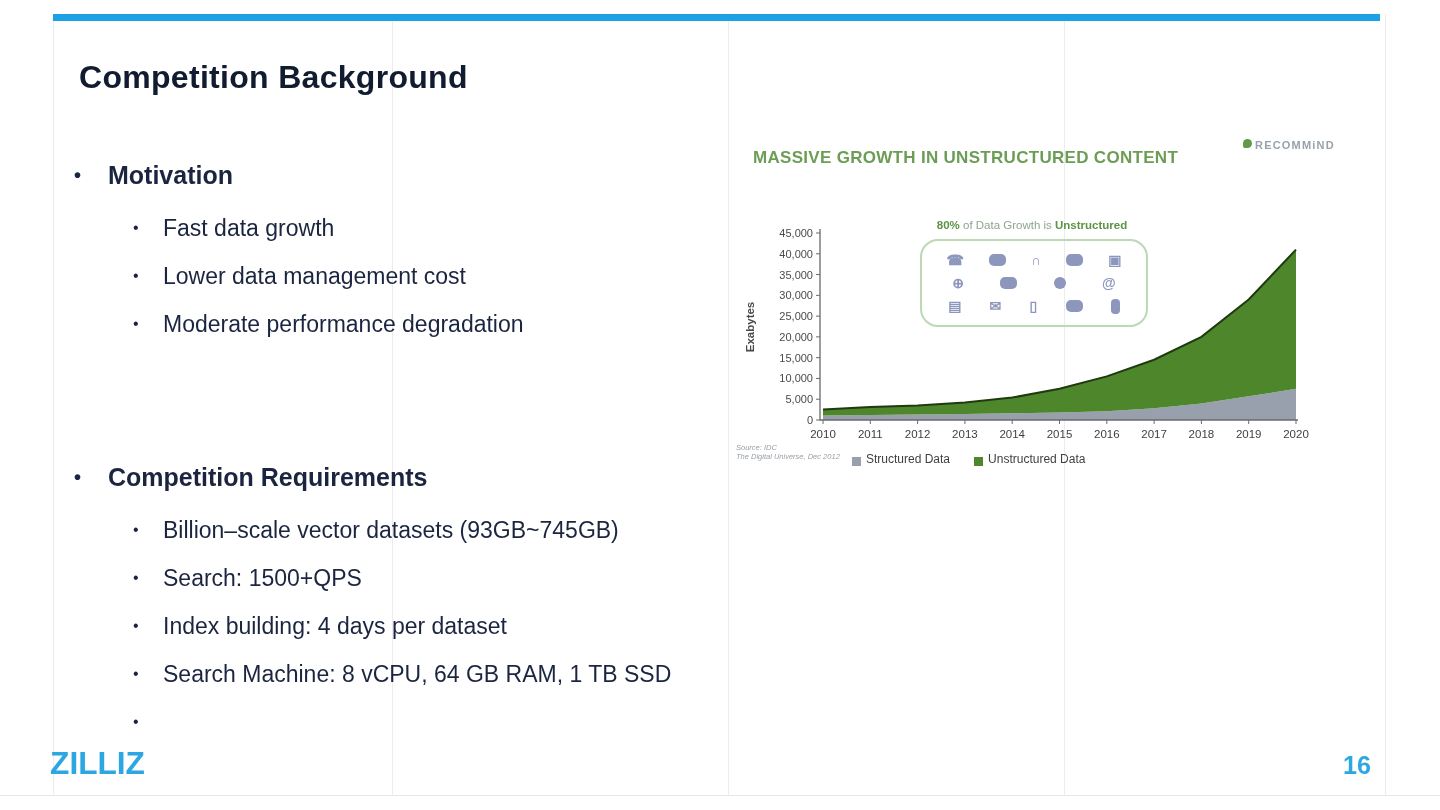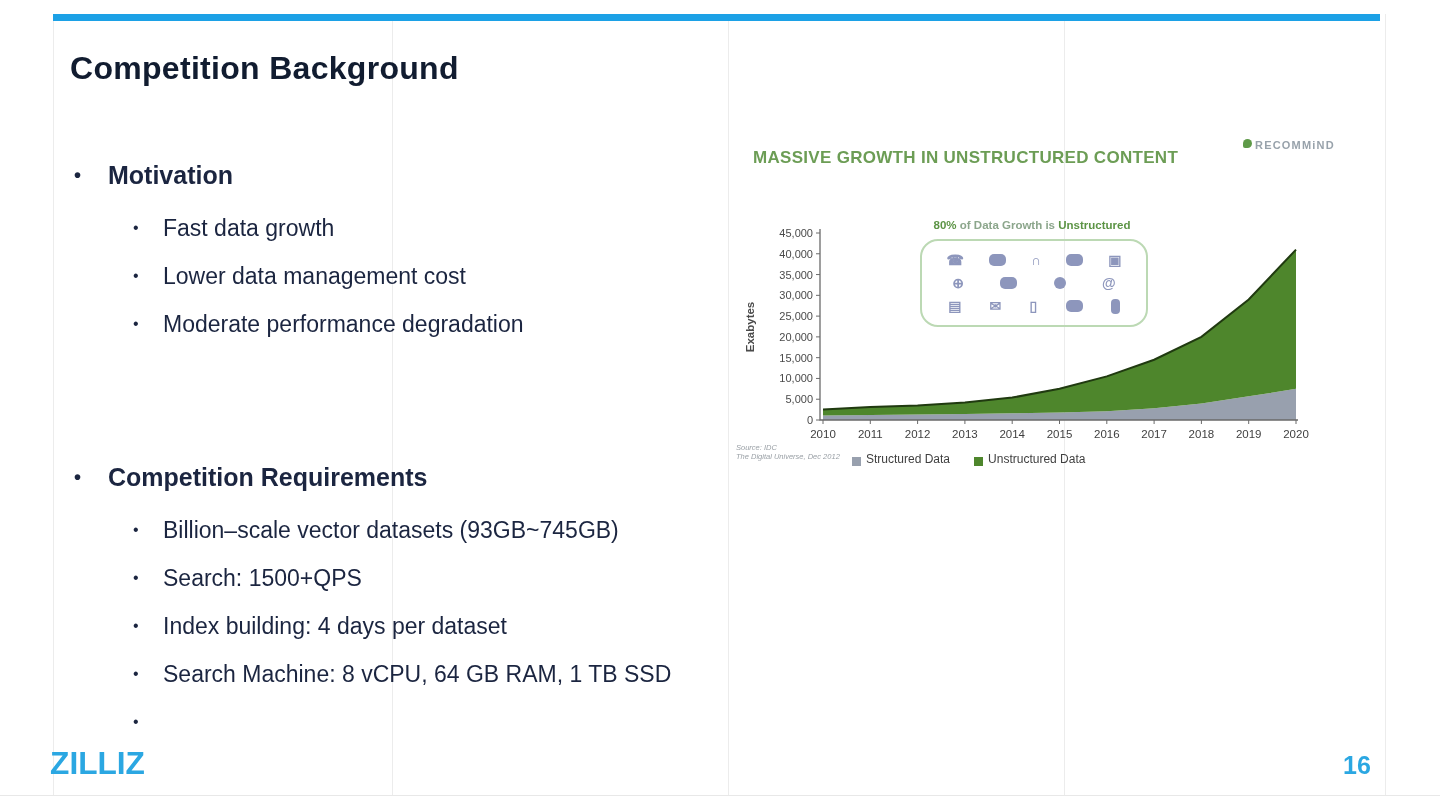--- a/index.html
+++ b/index.html
@@ -2,40 +2,40 @@
 <html><head>
 <meta charset="utf-8">
 <style>
   html,body{margin:0;padding:0;background:#fff;}
   body{width:1440px;height:810px;position:relative;overflow:hidden;
        font-family:"Liberation Sans",sans-serif;}
   .slide{position:absolute;inset:0;background:#fff;}
   .guide-v{position:absolute;top:14px;height:781px;width:1px;background:#ececec;}
   .guide-h{position:absolute;left:0;top:795px;width:1440px;height:1px;background:#e8e8e8;}
   .topbar{position:absolute;left:53px;top:14px;width:1327px;height:7px;background:#1CA1E6;}
-  .title{position:absolute;left:66px;top:46px;margin:4px;font-size:32px;font-weight:700;
+  .title{position:absolute;left:66px;top:46px;margin:13px;font-size:32px;font-weight:700;
          color:#111C30;letter-spacing:.3px;text-align:center;}
   .group{position:absolute;left:66px;width:720px;color:#1B2540;}
   .g1{top:160px;}
   .g2{top:462px;}
   .l1{display:flex;align-items:flex-start;font-size:25px;font-weight:700;margin-bottom:24px;line-height:30px;}
   .dot1{width:34px;padding-left:8px;font-size:20px;line-height:30px;}
   .l2row{display:flex;align-items:flex-start;font-size:23px;line-height:28px;margin-bottom:20px;}
   .dot2{margin-left:67px;width:30px;font-size:16px;line-height:28px;}
   
   .fig-header{position:absolute;left:753px;top:148px;font-size:17px;font-weight:700;
               color:#6C9D55;letter-spacing:.3px;}
   .fig-brand{position:absolute;left:1243px;top:139px;display:flex;align-items:flex-start;gap:3px;}
   .fig-brand .mark{width:9px;height:9px;border-radius:50% 50% 50% 2px;background:#5E9A48;display:inline-block;}
   .fig-brand .btxt{font-size:11px;font-weight:700;color:#98A2AB;letter-spacing:1.2px;}
   .fig-subtitle{position:absolute;left:740px;top:181px;width:560px;text-align:center;
                 font-size:13px;font-weight:700;color:#3A3A3A;}
   .fig-callout{position:absolute;left:740px;top:219px;width:584px;text-align:center;font-size:11.5px;}
   .fig-callout .strong{font-weight:700;color:#5C9445;}
-  .fig-callout .mid{color:#8CA68C;font-weight:bold;}
+  .fig-callout .mid{color:#8CA68C;}
   .icon-box{position:absolute;left:920px;top:239px;width:228px;height:88px;box-sizing:border-box;
             border:2px solid #BCD9B4;border-radius:18px;padding:7px 12px;
             display:flex;flex-direction:column;justify-content:space-around;}
   .icon-row{display:flex;justify-content:space-around;align-items:center;}
   .ic{color:#8D96BC;font-size:14px;line-height:1;font-weight:700;}
   .blob{width:17px;height:12px;border-radius:5px;background:#8D96BC;}
   .blob.circle{width:12px;height:12px;border-radius:50%;}
   .blob.pillv{width:9px;height:15px;border-radius:4px;}
   #growth-chart{position:absolute;left:740px;top:212px;}
   .fig-source{position:absolute;left:736px;top:443px;font-size:7.5px;font-style:italic;

